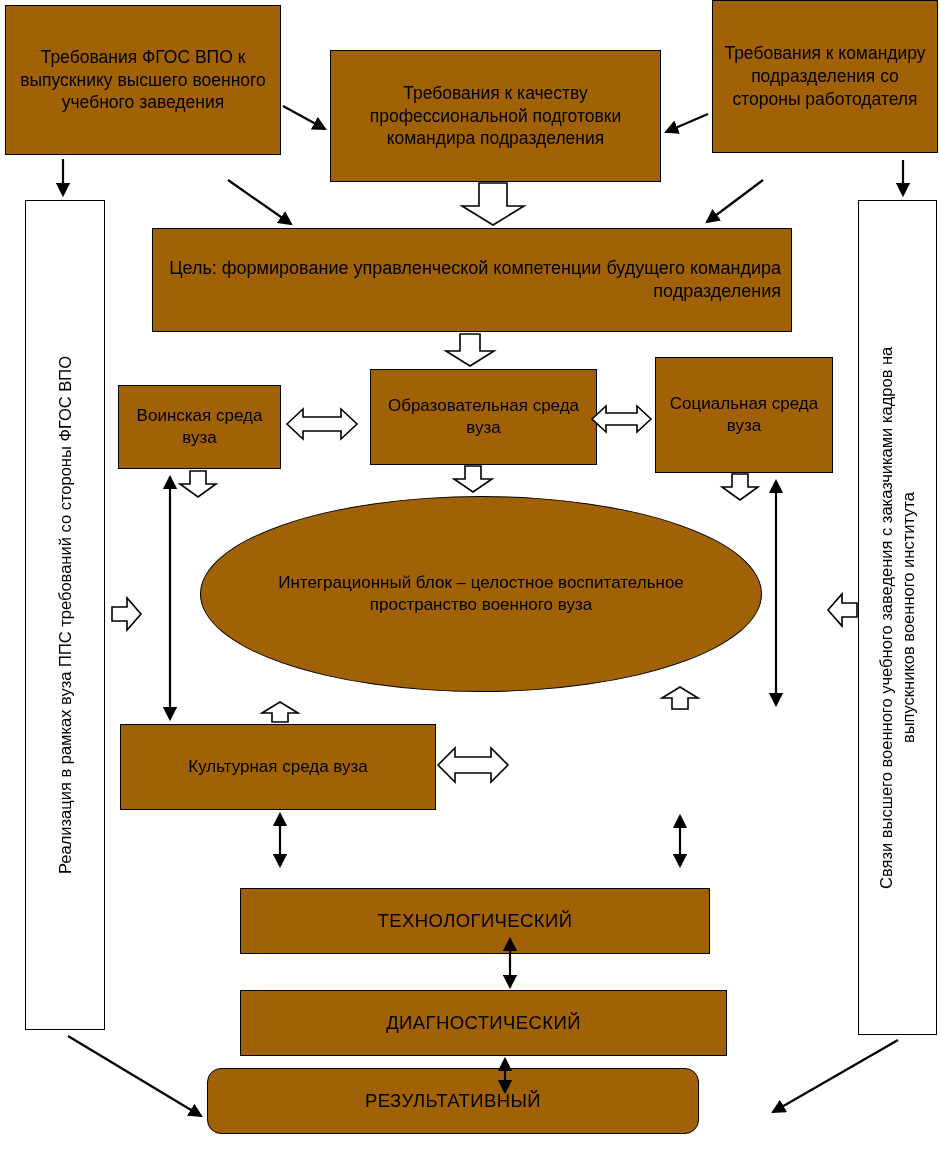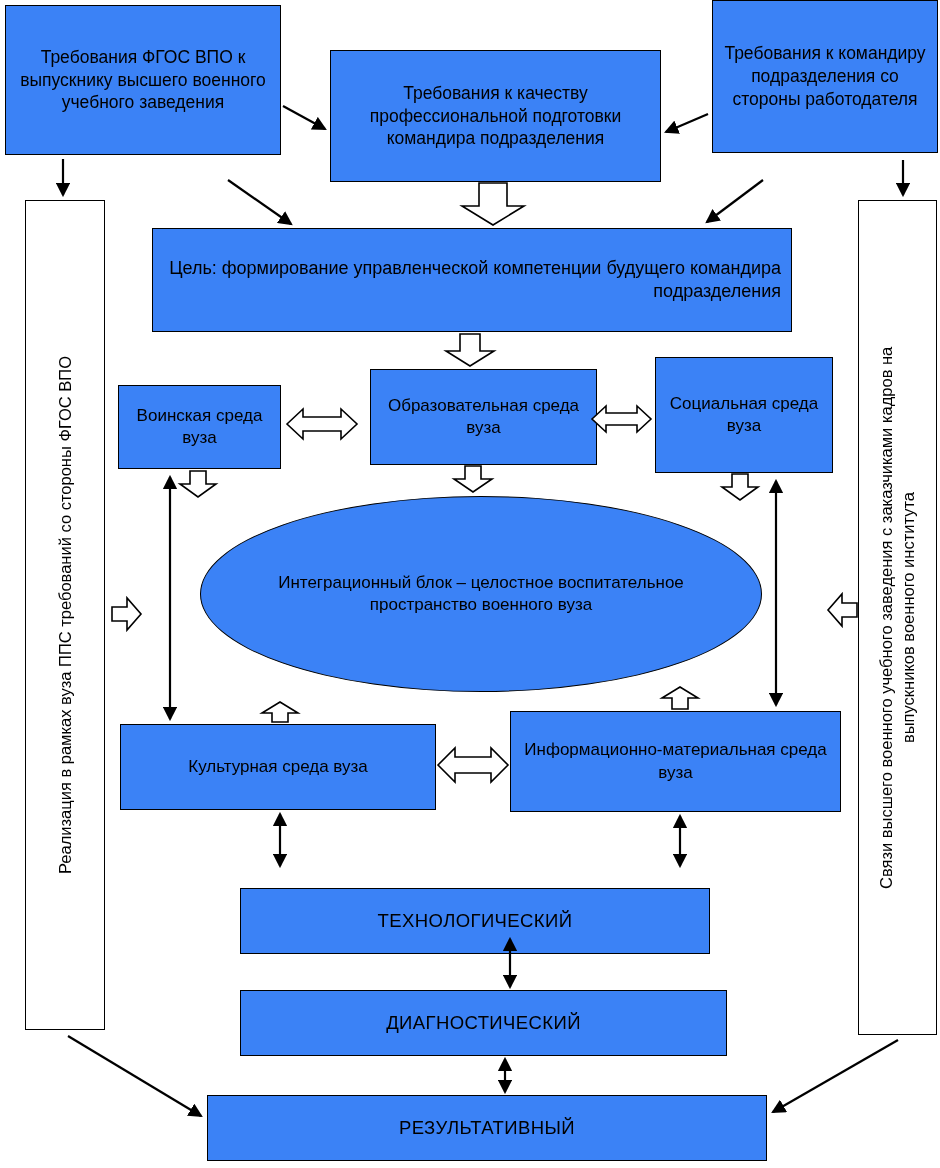--- a/index.html
+++ b/index.html
@@ -2,21 +2,21 @@
 <html><head>
 <meta charset="utf-8">
 <style>
   html,body { margin:0; padding:0; background:#fff; }
   .canvas {
     position:relative; width:940px; height:1168px; background:#fff;
     font-family:"Liberation Sans","DejaVu Sans",sans-serif; color:#000;
     overflow:hidden;
   }
   .box {
-    position:absolute; border:1.6px solid #000; background:#3b82f6;
+    position:absolute; border:1.6px solid #000; background:#a16207;
     display:flex; align-items:center; justify-content:center;
     text-align:center; padding:6px 10px; box-sizing:border-box;
     font-size:17px; line-height:1.3; z-index:2;
   }
   .ellipse { border-radius:50%; }
   .bottom-box { font-size:18.5px; letter-spacing:0.4px; }
   .sidebar {
     position:absolute; border:1.6px solid #000; background:#fff;
     display:flex; align-items:center; justify-content:center;
     box-sizing:border-box; font-size:16.5px; z-index:2;
@@ -47,27 +47,26 @@
   <div class="box" style="left:118px; top:385px; width:163px; height:84px;">Воинская среда вуза</div>
 
   <div class="box" style="left:362px; top:369px; width:227px; height:96px;margin-left:8px;">Образовательная среда вуза</div>
 
   <div class="box" style="left:655px; top:357px; width:178px; height:116px;">Социальная среда вуза</div>
 
   <div class="box" style="left:120px; top:724px; width:316px; height:86px;">Культурная среда вуза</div>
 
   <div class="box ellipse" style="left:200px; top:496px; width:562px; height:196px; padding:10px 64px;">Интеграционный блок – целостное воспитательное пространство военного вуза</div>
 
-  <div class="box" style="left:510px; top:711px; width:331px; height:101px;">Информационно-материальная среда вуза</div>
 
   <div class="box bottom-box" style="left:240px; top:869px; width:470px; height:66px;margin-top:19px;">ТЕХНОЛОГИЧЕСКИЙ</div>
 
   <div class="box bottom-box" style="left:240px; top:990px; width:487px; height:66px;">ДИАГНОСТИЧЕСКИЙ</div>
 
-  <div class="box bottom-box" style="left:207px; top:1095px; width:560px; height:66px;">РЕЗУЛЬТАТИВНЫЙ</div>
+  <div class="box bottom-box" style="left:207px; top:1068px; width:492px; height:66px;border-radius:14px;">РЕЗУЛЬТАТИВНЫЙ</div>
 
   <div class="sidebar" style="left:25px; top:200px; width:80px; height:830px;">
     <span class="vtext">Реализация в рамках вуза ППС требований со стороны ФГОС ВПО</span>
   </div>
 
   <div class="sidebar" style="left:858px; top:200px; width:79px; height:835px;">
     <span class="vtext" style="height:560px;">Связи высшего военного учебного заведения с заказчиками кадров на выпускников военного института</span>
   </div>
 
   <svg class="arrows" width="940" height="1168" viewBox="0 0 940 1168">

